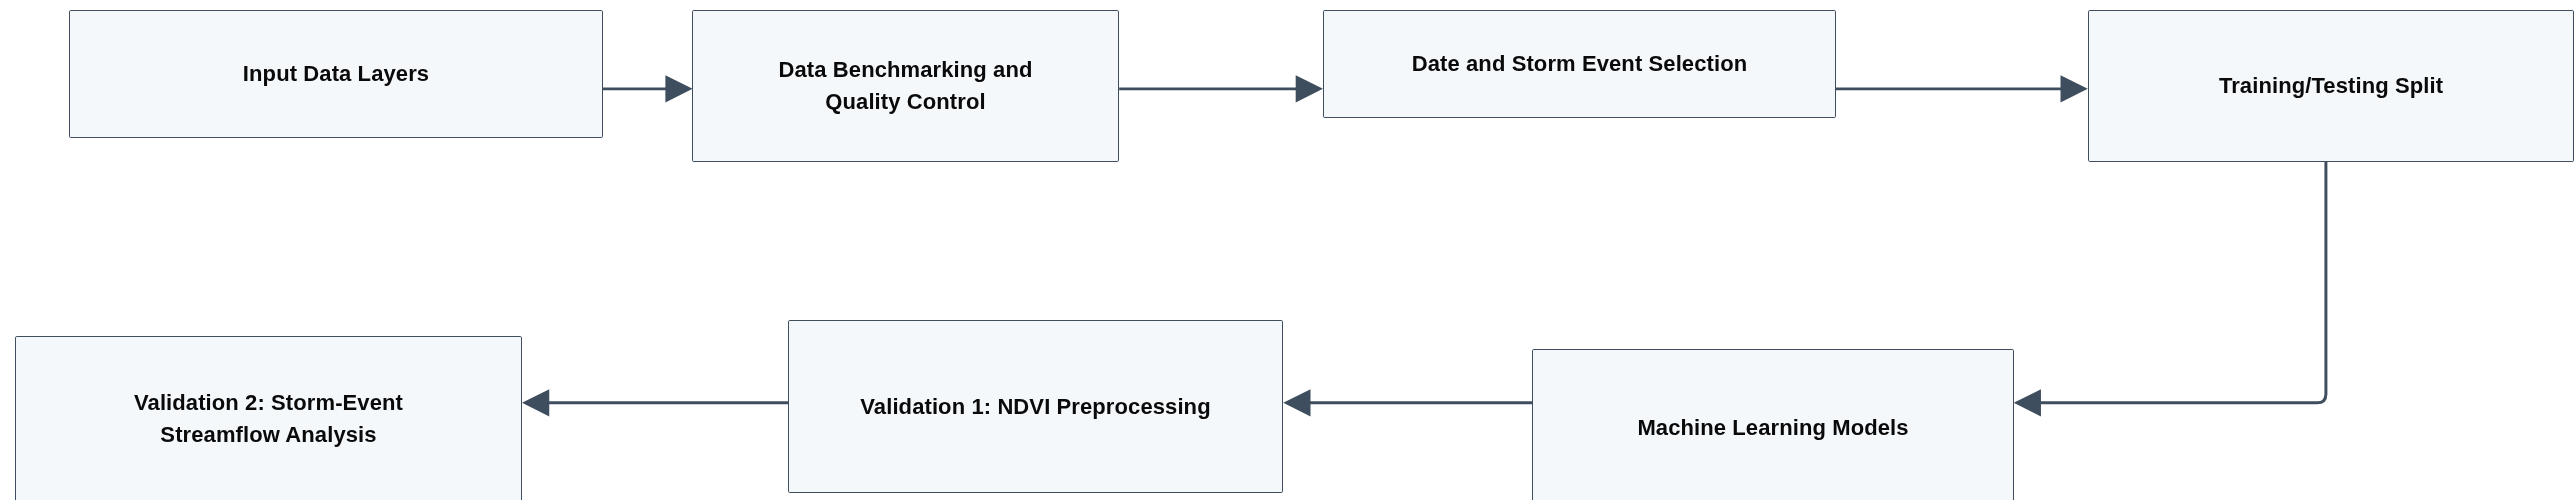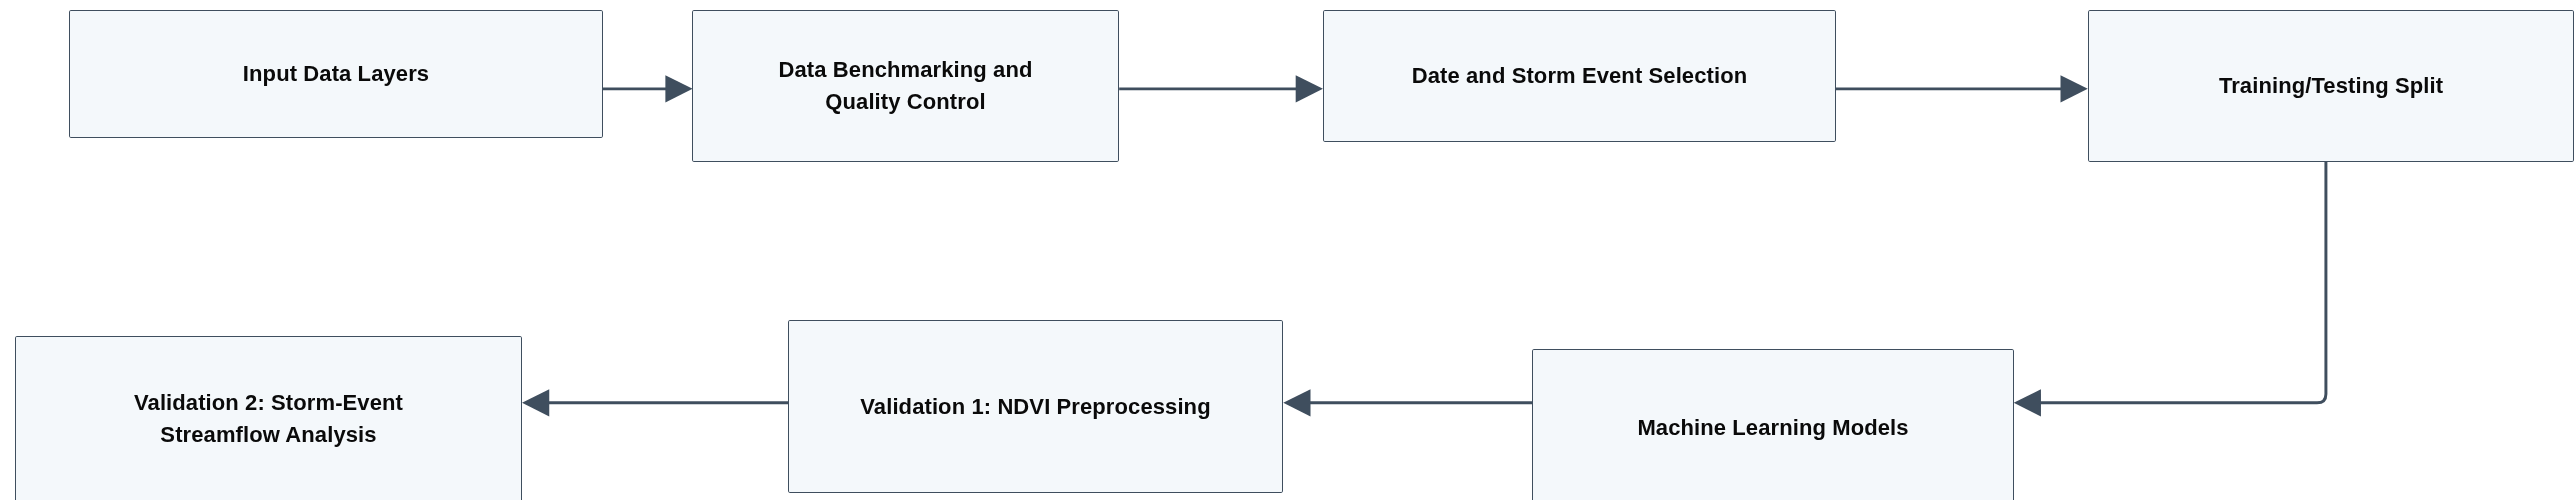--- a/index.html
+++ b/index.html
@@ -95,21 +95,21 @@
 
   <div class="node" style="left:32px; top:10px; width:534px; height:128px;margin-left:37px;">
     <span class="node-label">Input Data Layers</span>
   </div>
 
   <div class="node" style="left:692px; top:10px; width:427px; height:152px;">
     <span class="node-label">Data Benchmarking and
 Quality Control</span>
   </div>
 
-  <div class="node" style="left:1323px; top:10px; width:513px; height:132px;">
+  <div class="node" style="left:1323px; top:10px; width:513px; height:108px;">
     <span class="node-label">Date and Storm Event Selection</span>
   </div>
 
   <div class="node" style="left:2088px; top:10px; width:486px; height:152px;">
     <span class="node-label">Training/Testing Split</span>
   </div>
 
   <div class="node" style="left:1532px; top:329px; width:482px; height:157px;margin-top:20px;">
     <span class="node-label">Machine Learning Models</span>
   </div>

